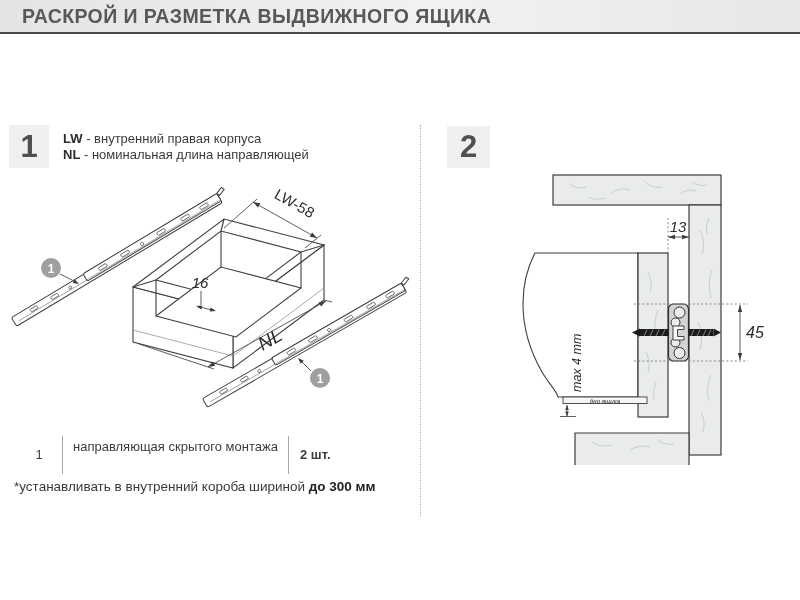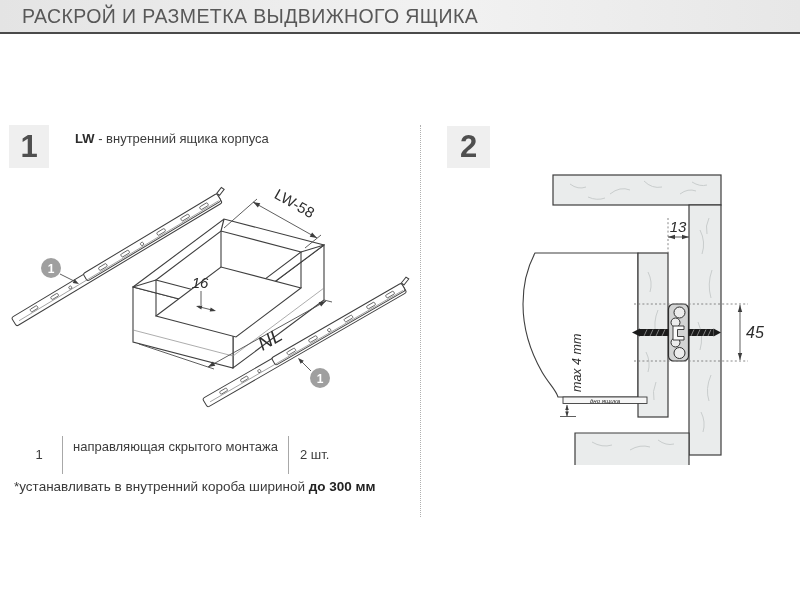--- a/index.html
+++ b/index.html
@@ -4,42 +4,42 @@
 <style>
   html,body{margin:0;padding:0;width:800px;height:600px;background:#ffffff;
     font-family:"Liberation Sans",sans-serif;overflow:hidden;}
   .abs{position:absolute;}
   #page{position:relative;width:800px;height:600px;background:#fff;}
 
   
   #title-bar{left:0;top:85;width:800px;height:32px;
     background:linear-gradient(to right,#e4e4e4,#f2f2f2 55%,#e7e7e7);
     border-bottom:2px solid #4a4a4a;display:flex;align-items:center;}
-  #title-bar .t{padding-left:22px;font-size:19.5px;font-weight:normal;color:#585858;letter-spacing:.4px;}
+  #title-bar .t{padding-left:22px;font-size:19.5px;font-weight:bold;color:#585858;letter-spacing:.4px;}
 
   
   .badge{background:#efefef;color:#4f4f4f;font-weight:bold;font-size:31px;
     display:flex;align-items:center;justify-content:center;}
   #badge1{left:9px;top:125px;width:40px;height:43px;}
   #badge2{left:447px;top:126px;width:43px;height:42px;}
 
   
   #legend{left:63px;top:131px;font-size:13px;color:#3c3c3c;line-height:16px;}
-  #legend b{color:#2c2c2c;margin-left:12px;}
+  #legend b{color:#2c2c2c;}
 
   
   #divider{left:420px;top:125px;height:392px;width:0;border-left:1px dotted #b0b0b0;}
 
   
   .sep{width:0;border-left:1px solid #a8a8a8;}
   #sep1{left:62px;top:436px;height:38px;}
   #sep2{left:288px;top:436px;height:38px;}
   #part-ref{left:24px;top:447px;width:30px;text-align:center;font-size:13px;color:#3c3c3c;}
   #part-name{left:73px;top:439px;font-size:13px;color:#3c3c3c;line-height:16px;}
-  #part-qty{left:300px;top:447px;font-size:13px;color:#3c3c3c;}
+  #part-qty{left:300px;top:447px;font-size:13px;color:#3c3c3c;font-weight:bold;}
   #footnote{left:14px;top:479px;font-size:13.5px;color:#3a3a3a;}
   #footnote b{color:#232323;}
 
   
   svg text{font-family:"Liberation Sans",sans-serif;fill:#2d2d2d;}
   .fw{fill:#fff;stroke:#3f3f3f;stroke-width:1.1;}
   .ln{stroke:#3f3f3f;stroke-width:1.1;fill:none;}
   .thin{stroke:#8a8a8a;stroke-width:.7;fill:none;}
   .dimln{stroke:#4d4d4d;stroke-width:.9;fill:none;}
   .arr{fill:#3d3d3d;stroke:none;}
@@ -62,21 +62,22 @@
 
 <div id="page">
 
   <div id="title-bar" class="abs">
     <div class="t">РАСКРОЙ И РАЗМЕТКА ВЫДВИЖНОГО ЯЩИКА</div>
   </div>
 
   <div id="badge1" class="abs badge">1</div>
 
   <div id="legend" class="abs">
-    <div><b>LW</b> <span>- внутренний ящика корпуса</span></div>
+    <div><b>LW</b> <span>- внутренний правая корпуса</span></div>
+    <div><b>NL</b> <span>- номинальная длина направляющей</span></div>
   </div>
 
   <div id="divider" class="abs"></div>
 
   <div id="badge2" class="abs badge">2</div>
 
   <svg id="diag1" class="abs" style="left:0;top:172px" width="420" height="262" viewBox="0 0 420 262">
 
     <g transform="translate(14,150) rotate(-31)">
       <rect x="0" y="-5" width="240" height="10" rx="2" class="rail-body"></rect>

